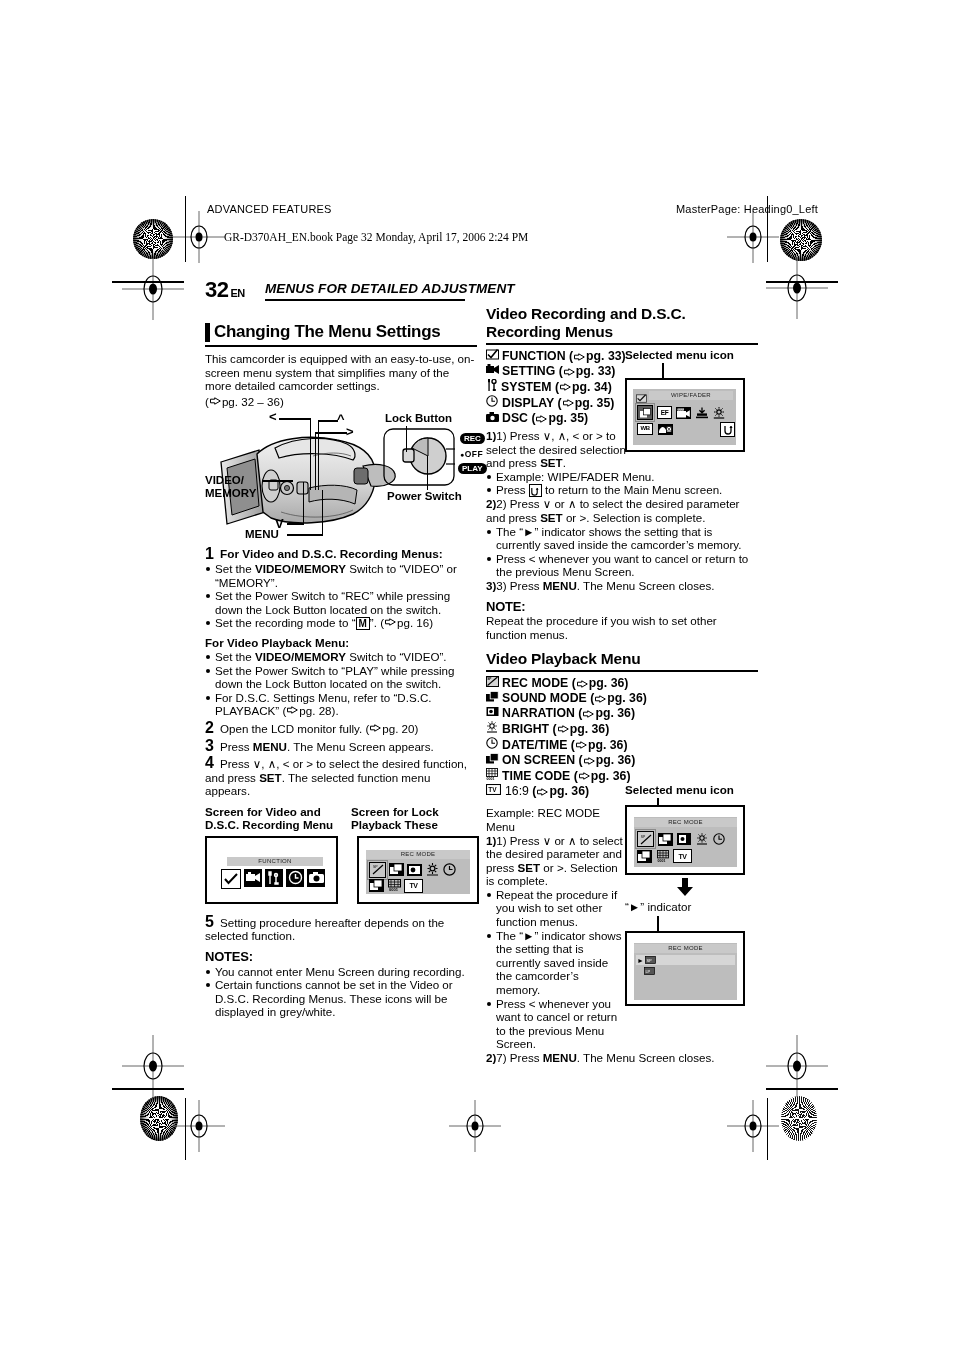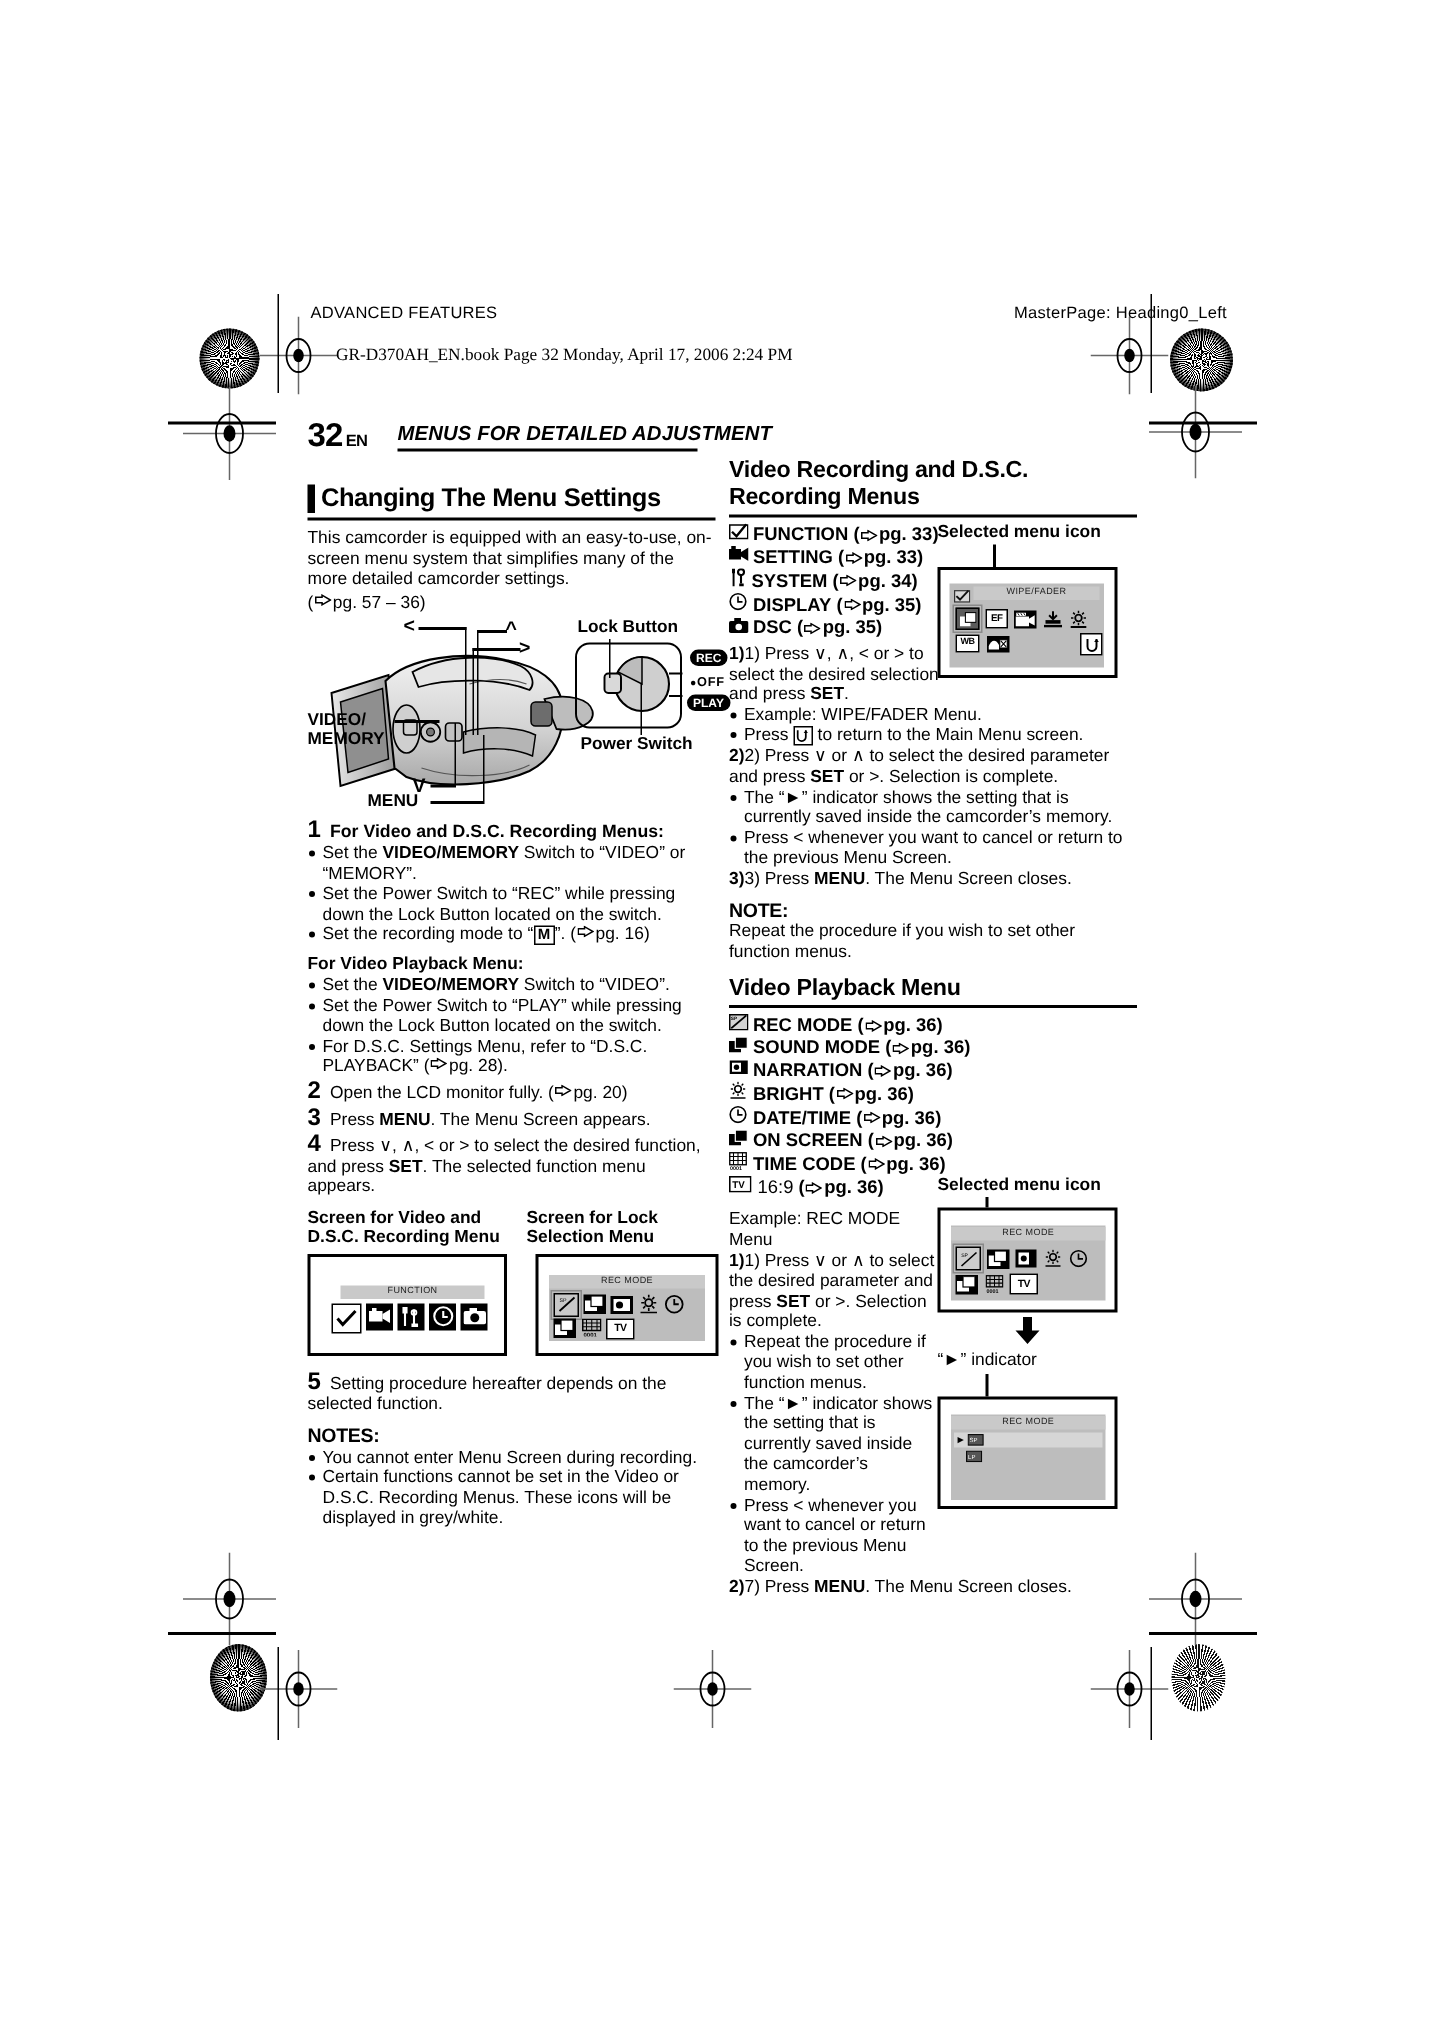--- a/index.html
+++ b/index.html
@@ -196,21 +196,21 @@
 <div class="runrule" style="width:200px;"></div>
 
 <div class="col colL">
 
   <div class="h1">Changing The Menu Settings</div>
   <div class="h1-rule"></div>
 
   <p class="p"><span>This camcorder is equipped with an easy-to-use, on-screen menu system that simplifies many of the more detailed camcorder settings.</span></p>
   <p class="p">(<span class="ptr"><svg width="11" height="8" viewBox="0 0 11 8">
           <path d="M0.5 2.2 h4.2 V0.8 L10.3 4 l-5.6 3.2 V5.8 H0.5 Z" fill="none" stroke="#000" stroke-width="1"></path>
-        </svg></span><span>pg. 57 – 36</span>)</p>
+        </svg></span><span>pg. 32 – 36</span>)</p>
 
   <div style="position:relative;height:132px;margin-top:4px;">
 
     <svg class="illus" style="left:8px;top:14px;" width="190" height="118" viewBox="0 0 190 118">
       <defs>
         <linearGradient id="gb" x1="0" y1="0" x2="0" y2="1">
           <stop offset="0%" stop-color="#f2f2f2"></stop>
             <stop offset="55%" stop-color="#d4d4d4"></stop>
             <stop offset="100%" stop-color="#a8a8a8"></stop>
         </linearGradient>
@@ -340,21 +340,21 @@
     </span>
   </div>
 
   <div style="display:flex;gap:16px;margin-top:7px;">
     <div style="width:130px;font-weight:bold;font-size:11.6px;line-height:13px;">
       <div>Screen for Video and</div>
       <div>D.S.C. Recording Menu</div>
     </div>
     <div style="width:120px;font-weight:bold;font-size:11.6px;line-height:13px;">
       <div>Screen for Lock</div>
-      <div>Selection Menu</div>
+      <div>Playback These</div>
     </div>
   </div>
 
   <div style="position:relative;height:72px;margin-top:5px;">
 
     <div class="screen" style="left:0px;top:0px;width:133px;height:68px;">
       <div class="title" style="left:20px;top:19px;width:96px;">FUNCTION</div>
       <div style="position:absolute;left:14px;top:31px;display:flex;gap:3px;">
 
         <div style="width:18px;height:18px;border:1.5px solid #000;background:#fff;display:flex;align-items:center;justify-content:center;">

